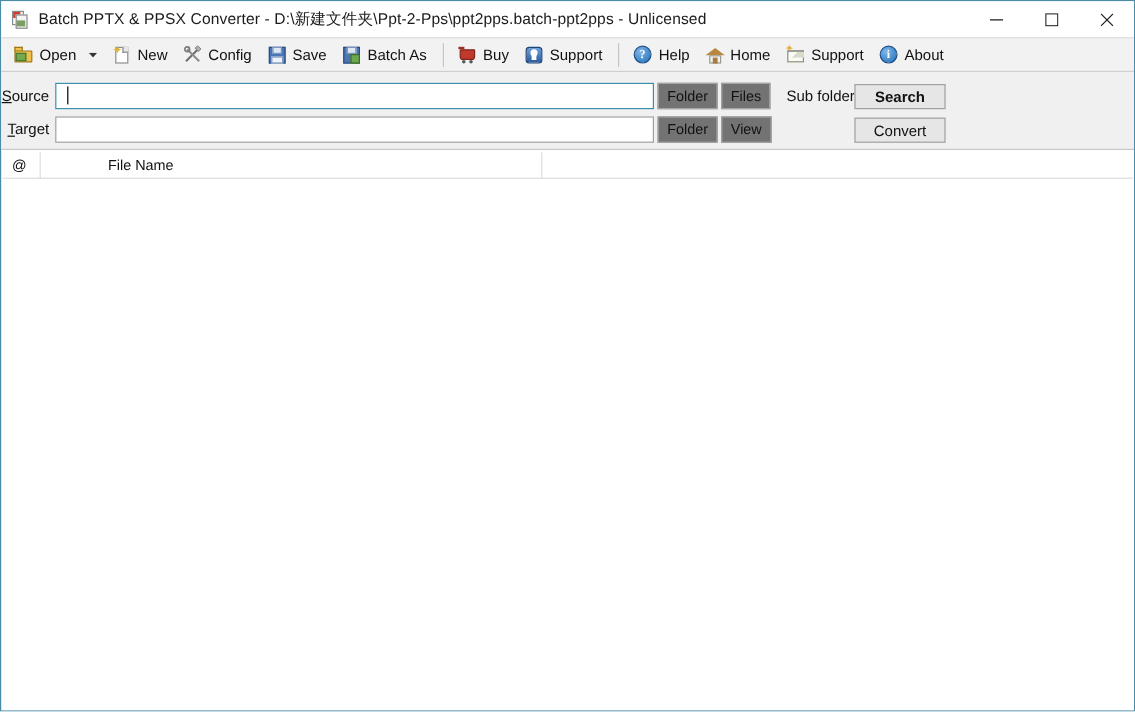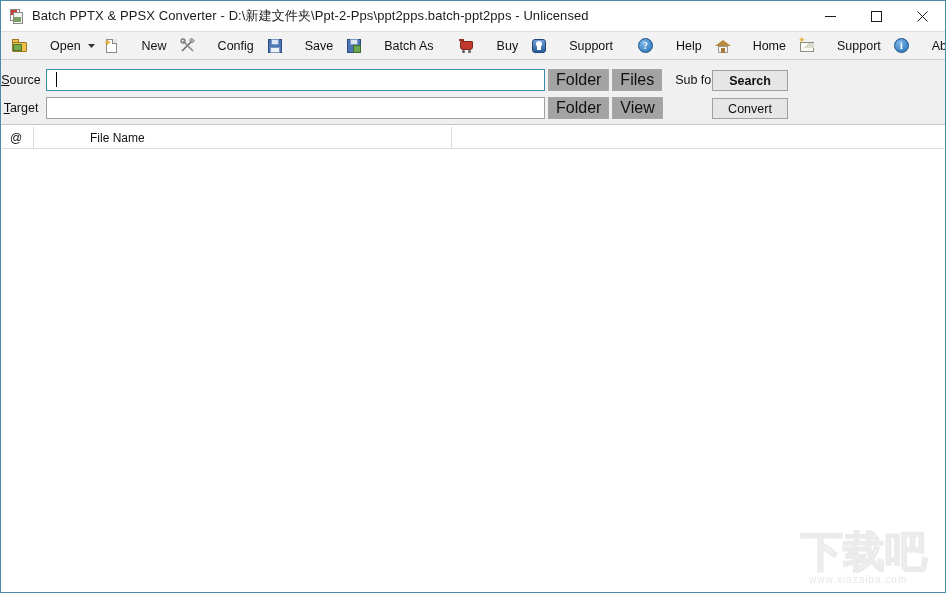--- a/index.html
+++ b/index.html
@@ -89,21 +89,21 @@
     height: 23px;
     padding: 0 5px;
     margin-right: 1px;
     cursor: default;
     border: 1px solid transparent;
     white-space: nowrap;
   }
   .tb-label {
     font-size: 12.5px;
     color: #111;
-    margin-left: 22px;
+    margin-left: 5px;
   }
   .tb-ico {
     width: 16px; height: 16px;
     position: relative;
     flex: 0 0 auto;
   }
   .tb-caret {
     width: 14px; height: 23px;
     display: flex; align-items: center; justify-content: center;
     margin-right: 3px;
@@ -155,21 +155,21 @@
     position: absolute;
     left: 0; right: 0;
     height: 22px;
     display: flex;
     align-items: center;
   }
   .frow.r1 { top: 9px; }
   .frow.r2 { top: 37px; }
   .flabel {
     width: 45px;
-    text-align: center;
+    text-align: right;
     font-size: 12.5px;
     color: #111;
     padding-right: 5px;
     flex: 0 0 auto;
   }
   .flabel u { text-decoration: underline; }
   .ftext {
     height: 22px;
     width: 499px;
     background: #ffffff;
@@ -185,23 +185,23 @@
   .caret {
     position: absolute;
     left: 55px; top: 12px;
     width: 1px; height: 15px;
     background: #000;
   }
   .sbtn {
     height: 22px;
     min-width: 38px;
     margin-left: 3px;
-    background: #a3a3a3;
+    background: #737373;
     border: 1px solid #a6a6a6;
-    font-size: 16px;
+    font-size: 12px;
     color: #111;
     display: flex;
     align-items: center;
     justify-content: center;
     padding: 0 7px;
     cursor: default;
     flex: 0 0 auto;
     font-family: "Liberation Sans", sans-serif;
   }
   .subf-label {
@@ -464,18 +464,14 @@
   </div>
 
   <div class="listarea">
     <div class="listhead">
       <div class="hcell" style="width:32px;">@</div>
       <div class="hcell" style="width:370px;margin-left:48px;">File Name</div>
     </div>
     <div class="listbody"></div>
   </div>
 
-  <div class="watermark">
-    <div class="wm-cn">下载吧</div>
-    <div class="wm-sub">www.xiazaiba.com</div>
-  </div>
 
 </div>
 
 </body></html>

